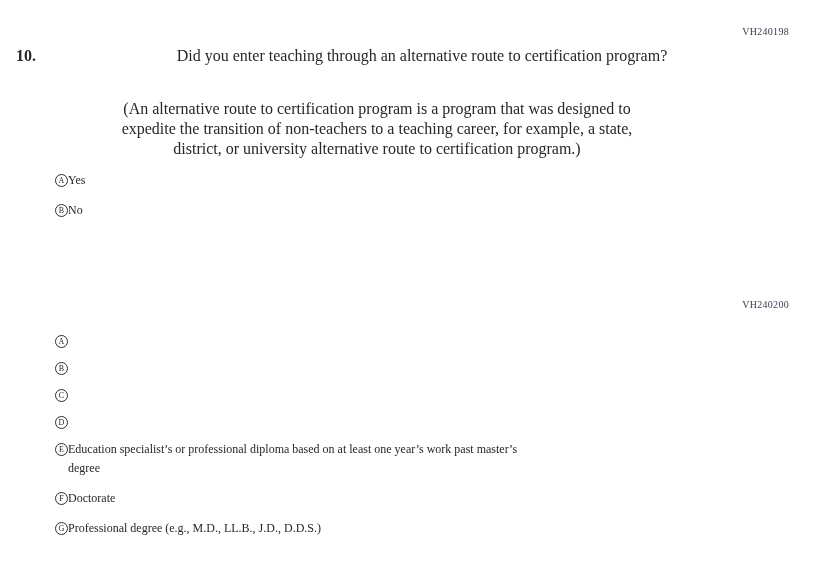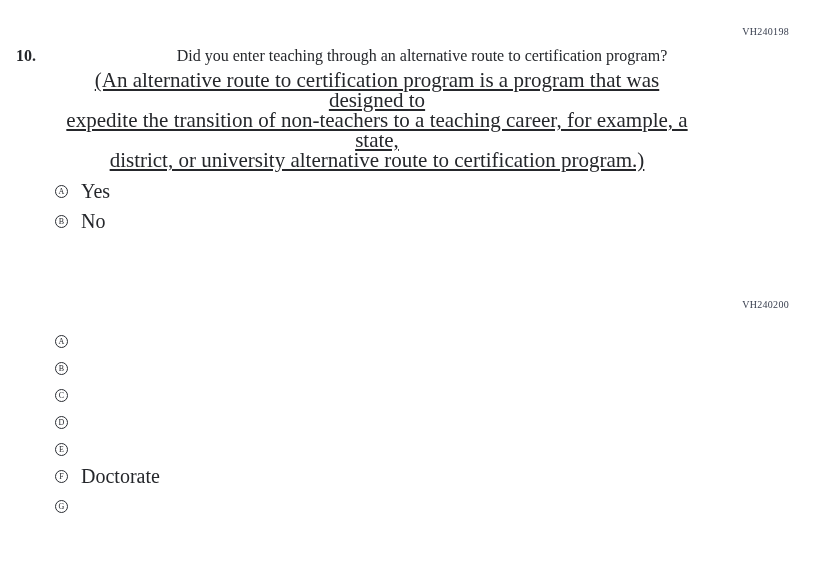--- a/index.html
+++ b/index.html
@@ -21,26 +21,25 @@
   }
   .code-1 { top: 26px; }
   .code-2 { top: 299px; margin-left: 20px; }
   .q-block { position: absolute; left: 14px; width: 792px; }
   .q-block-1 { top: 46px; text-align: center; }
   .q-block-2 { top: 318px; }
   .q-line { display: flex; font-size: 16px; line-height: 19px; }
   .q-num { font-weight: 700; width: 24px; flex: 0 0 24px; }
   .q-text { flex: 1; }
   .note {
-    margin: 5px 0 0 43px;
-    font-size: 21px;
+    margin: 34px 0 0 43px;
+    font-size: 16px;
     line-height: 20px;
     white-space: pre-line;
     max-width: 640px;
-    text-decoration: underline;
   }
   .options { margin: 0 0 0 41px; padding: 0; list-style: none; }
   .q-block-1 .options { margin-top: 12px; }
   .q-block-2 .options { margin-top: 14px; }
   .option {
     display: flex;
     align-items: flex-start;
     margin-bottom: 11px;
     cursor: default;
   }
@@ -53,22 +52,22 @@
     border: 1px solid #2a2d33;
     border-radius: 50%;
     display: flex;
     align-items: center;
     justify-content: center;
     font-size: 8px;
     line-height: 1;
     color: #25272b;
   }
   .option-label {
-    margin-left: 13px;
-    font-size: 20px;
+    margin-left: 0;
+    font-size: 12px;
     line-height: 19px;
     white-space: pre-line;
     max-width: 712px;
     font-family: Liberation Serif, serif;
   }
 </style>
 </head>
 <body>
 
 <div class="page">
@@ -106,24 +105,27 @@
         <span class="bubble">B</span>
       </li>
       <li class="option">
         <span class="bubble">C</span>
       </li>
       <li class="option">
         <span class="bubble">D</span>
       </li>
       <li class="option">
         <span class="bubble">E</span>
+        <span class="option-label">Education specialist’s or professional diploma based on at least one year’s work past master’s
+degree</span>
       </li>
       <li class="option">
         <span class="bubble">F</span>
         <span class="option-label">Doctorate</span>
       </li>
       <li class="option">
         <span class="bubble">G</span>
+        <span class="option-label">Professional degree (e.g., M.D., LL.B., J.D., D.D.S.)</span>
       </li>
     </ul>
   </div>
 
 </div>
 
 </body></html>

